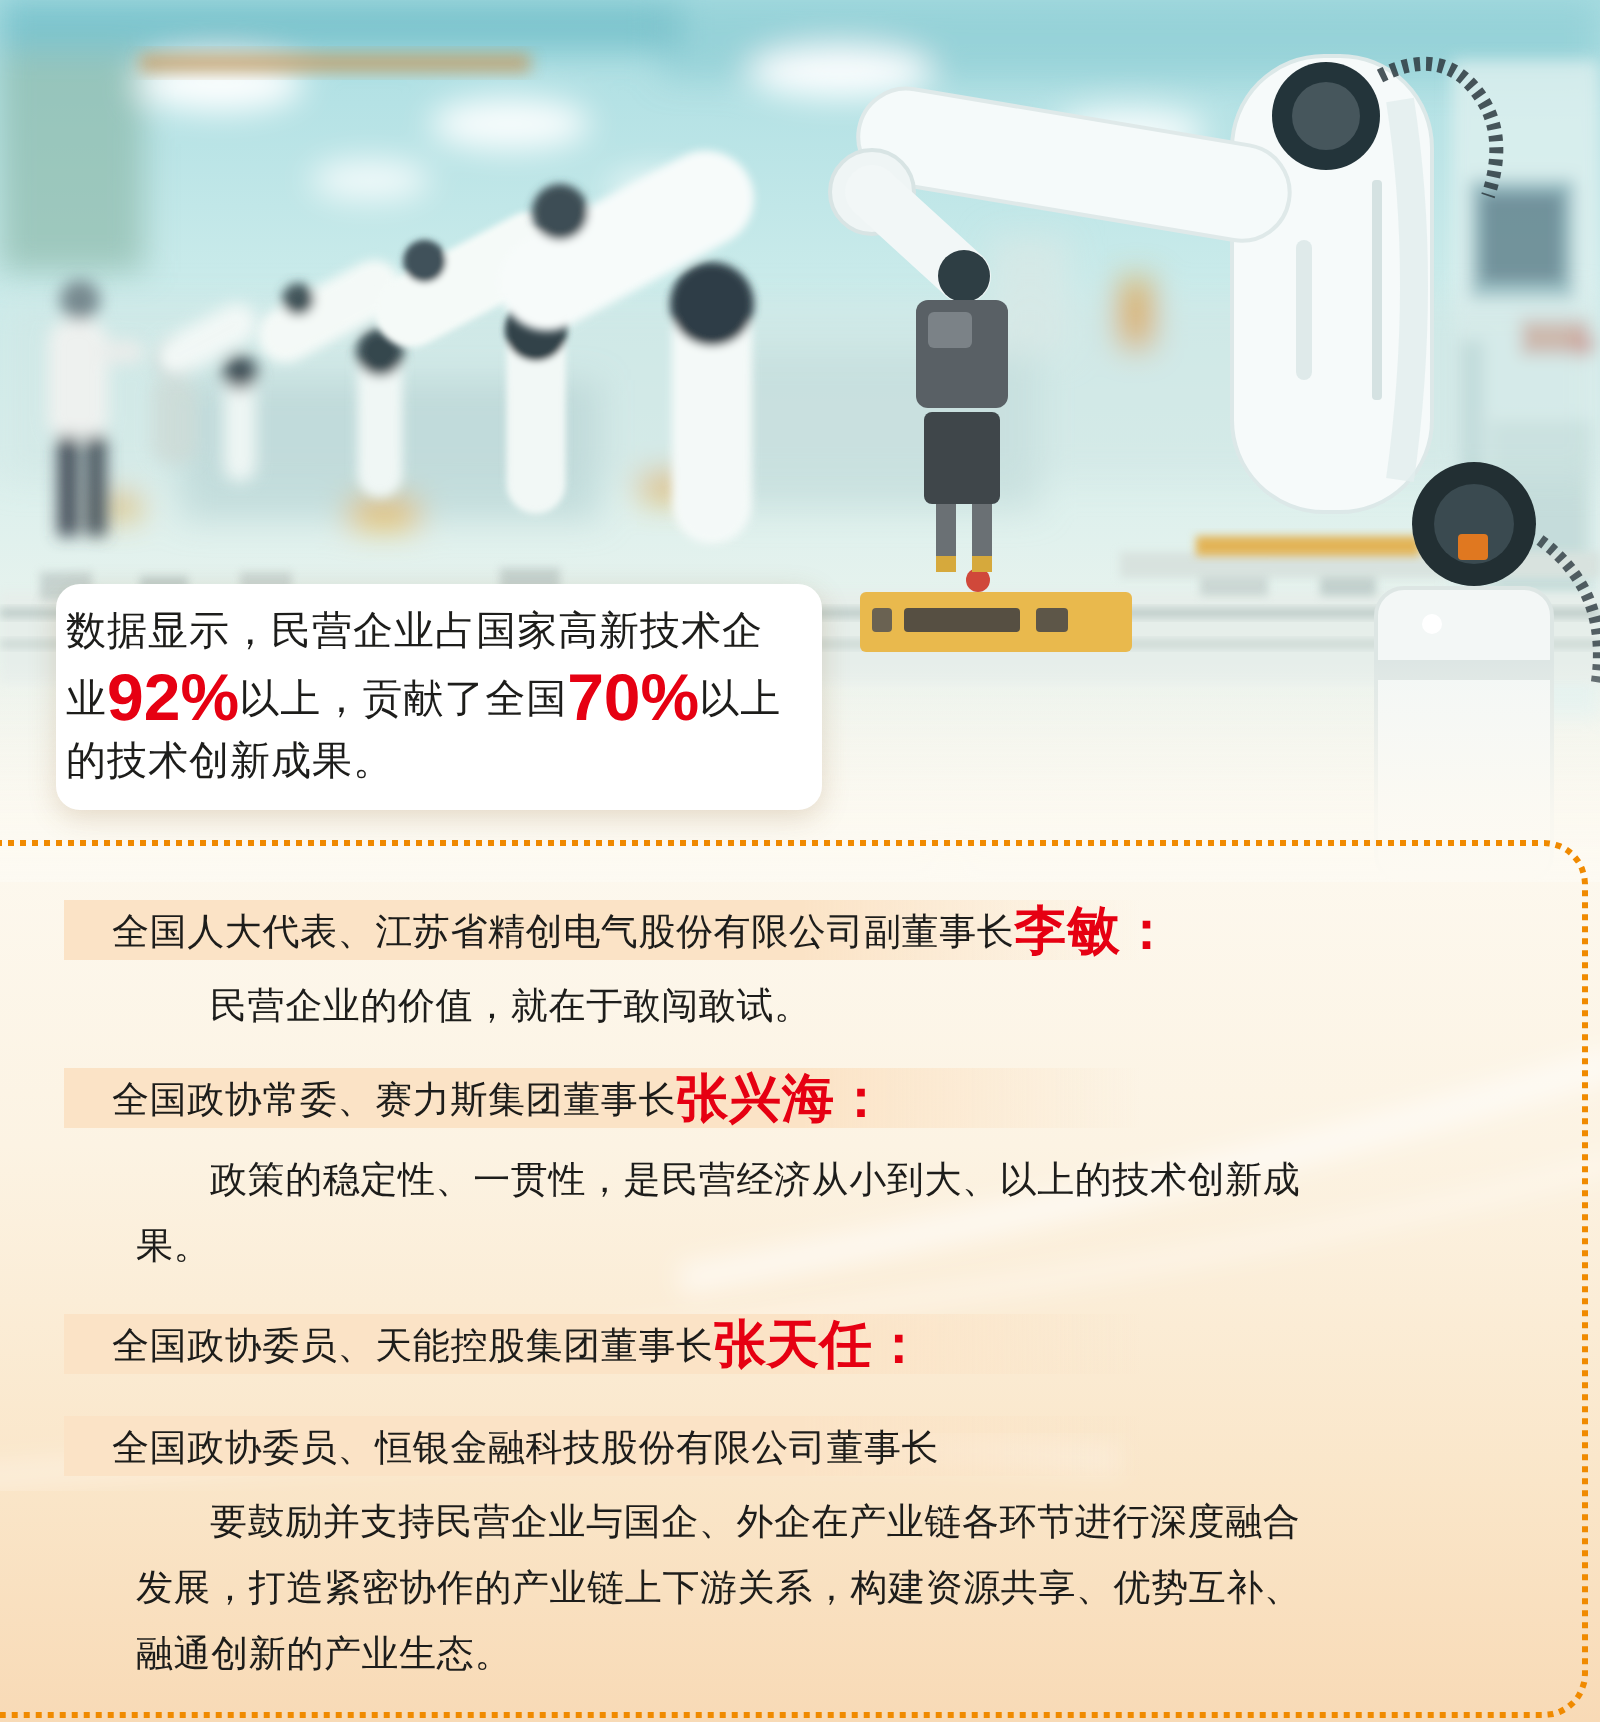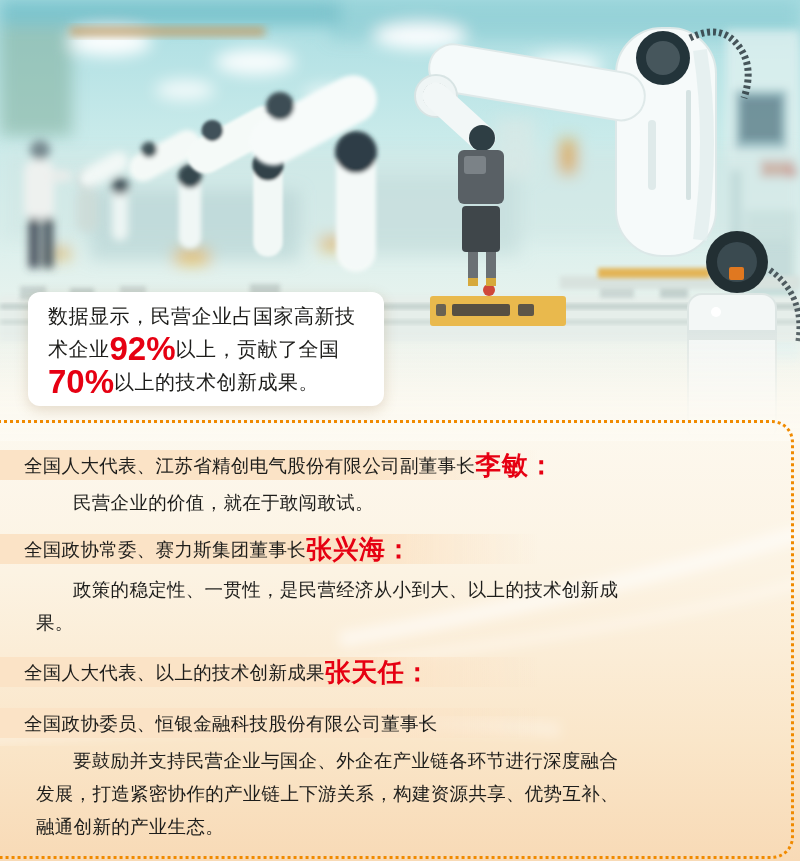--- a/index.html
+++ b/index.html
@@ -12,28 +12,28 @@
   .swoosh-svg{position:absolute;left:0;top:380px;z-index:0;}
 
   
   .photo-wrap{position:absolute;left:0;top:0;width:800px;height:441px;z-index:1;}
 
   
   .dotted-frame{position:absolute;left:-30px;top:420px;width:818px;height:433px;
     border:3px dotted #f08a00;border-radius:22px;z-index:3;pointer-events:none;}
 
   
-  .info-box{position:absolute;left:28px;top:292px;width:356px;min-height:103px;z-index:4;
-    background:#ffffff;border-radius:12px;box-sizing:border-box;padding:9px 12px 8px 20px;
+  .info-box{position:absolute;left:28px;top:292px;width:383px;min-height:103px;z-index:4;
+    background:#ffffff;border-radius:12px;box-sizing:border-box;padding:9px 12px 8px 5px;
     box-shadow:0 4px 14px rgba(140,100,50,.22);}
   .info-text{font-size:20px;line-height:31px;color:#1d1d1b;font-weight:500;letter-spacing:.5px;}
   .big-stat{color:#e60012;font-size:33px;font-weight:bold;line-height:1;vertical-align:-4px;letter-spacing:0;}
 
   
-  .quotes{position:absolute;left:0;top:440px;width:672px;z-index:2;}
+  .quotes{position:absolute;left:0;top:440px;width:672px;z-index:2;padding-left:32px;}
   .speaker-band{height:30px;display:flex;align-items:center;overflow:visible;
     padding-left:24px;box-sizing:border-box;
     background:linear-gradient(to right,#fbe3c6 0%,#fbe3c6 55%,rgba(251,227,198,0) 80%);}
   .speaker-prefix{font-size:18.5px;color:#1d1d1b;font-weight:500;white-space:nowrap;letter-spacing:.3px;}
   .speaker-name{font-size:26px;color:#e60012;font-weight:bold;white-space:nowrap;letter-spacing:.5px;font-family:Liberation Serif, serif;}
   .quote-text{margin:12px;padding:0 34px 0 24px;font-size:18.5px;line-height:33px;color:#1d1d1b;
     text-indent:2em;letter-spacing:.3px;}
   .mt10{margin-top:10px;} .mt6{margin-top:6px;} .mt15{margin-top:15px;} .mt9{margin-top:9px;}
   .mt18{margin-top:18px;} .mt21{margin-top:21px;}
 </style>
@@ -227,21 +227,21 @@
     </div>
     <p class="quote-text mt6">民营企业的价值，就在于敢闯敢试。</p>
 
     <div class="speaker-band mt15">
       <span class="speaker-prefix">全国政协常委、赛力斯集团董事长</span>
         <span class="speaker-name">张兴海：</span>
     </div>
     <p class="quote-text mt9">政策的稳定性、一贯性，是民营经济从小到大、以上的技术创新成果。</p>
 
     <div class="speaker-band mt18">
-      <span class="speaker-prefix">全国人大代表、以上的技术创新成果</span>
+      <span class="speaker-prefix">全国政协委员、天能控股集团董事长</span>
         <span class="speaker-name">张天任：</span>
     </div>
 
     <div class="speaker-band mt21">
       <span class="speaker-prefix">全国政协委员、恒银金融科技股份有限公司董事长</span>
     </div>
     <p class="quote-text mt6">要鼓励并支持民营企业与国企、外企在产业链各环节进行深度融合发展，打造紧密协作的产业链上下游关系，构建资源共享、优势互补、融通创新的产业生态。</p>
 
   </div>
 </div>

